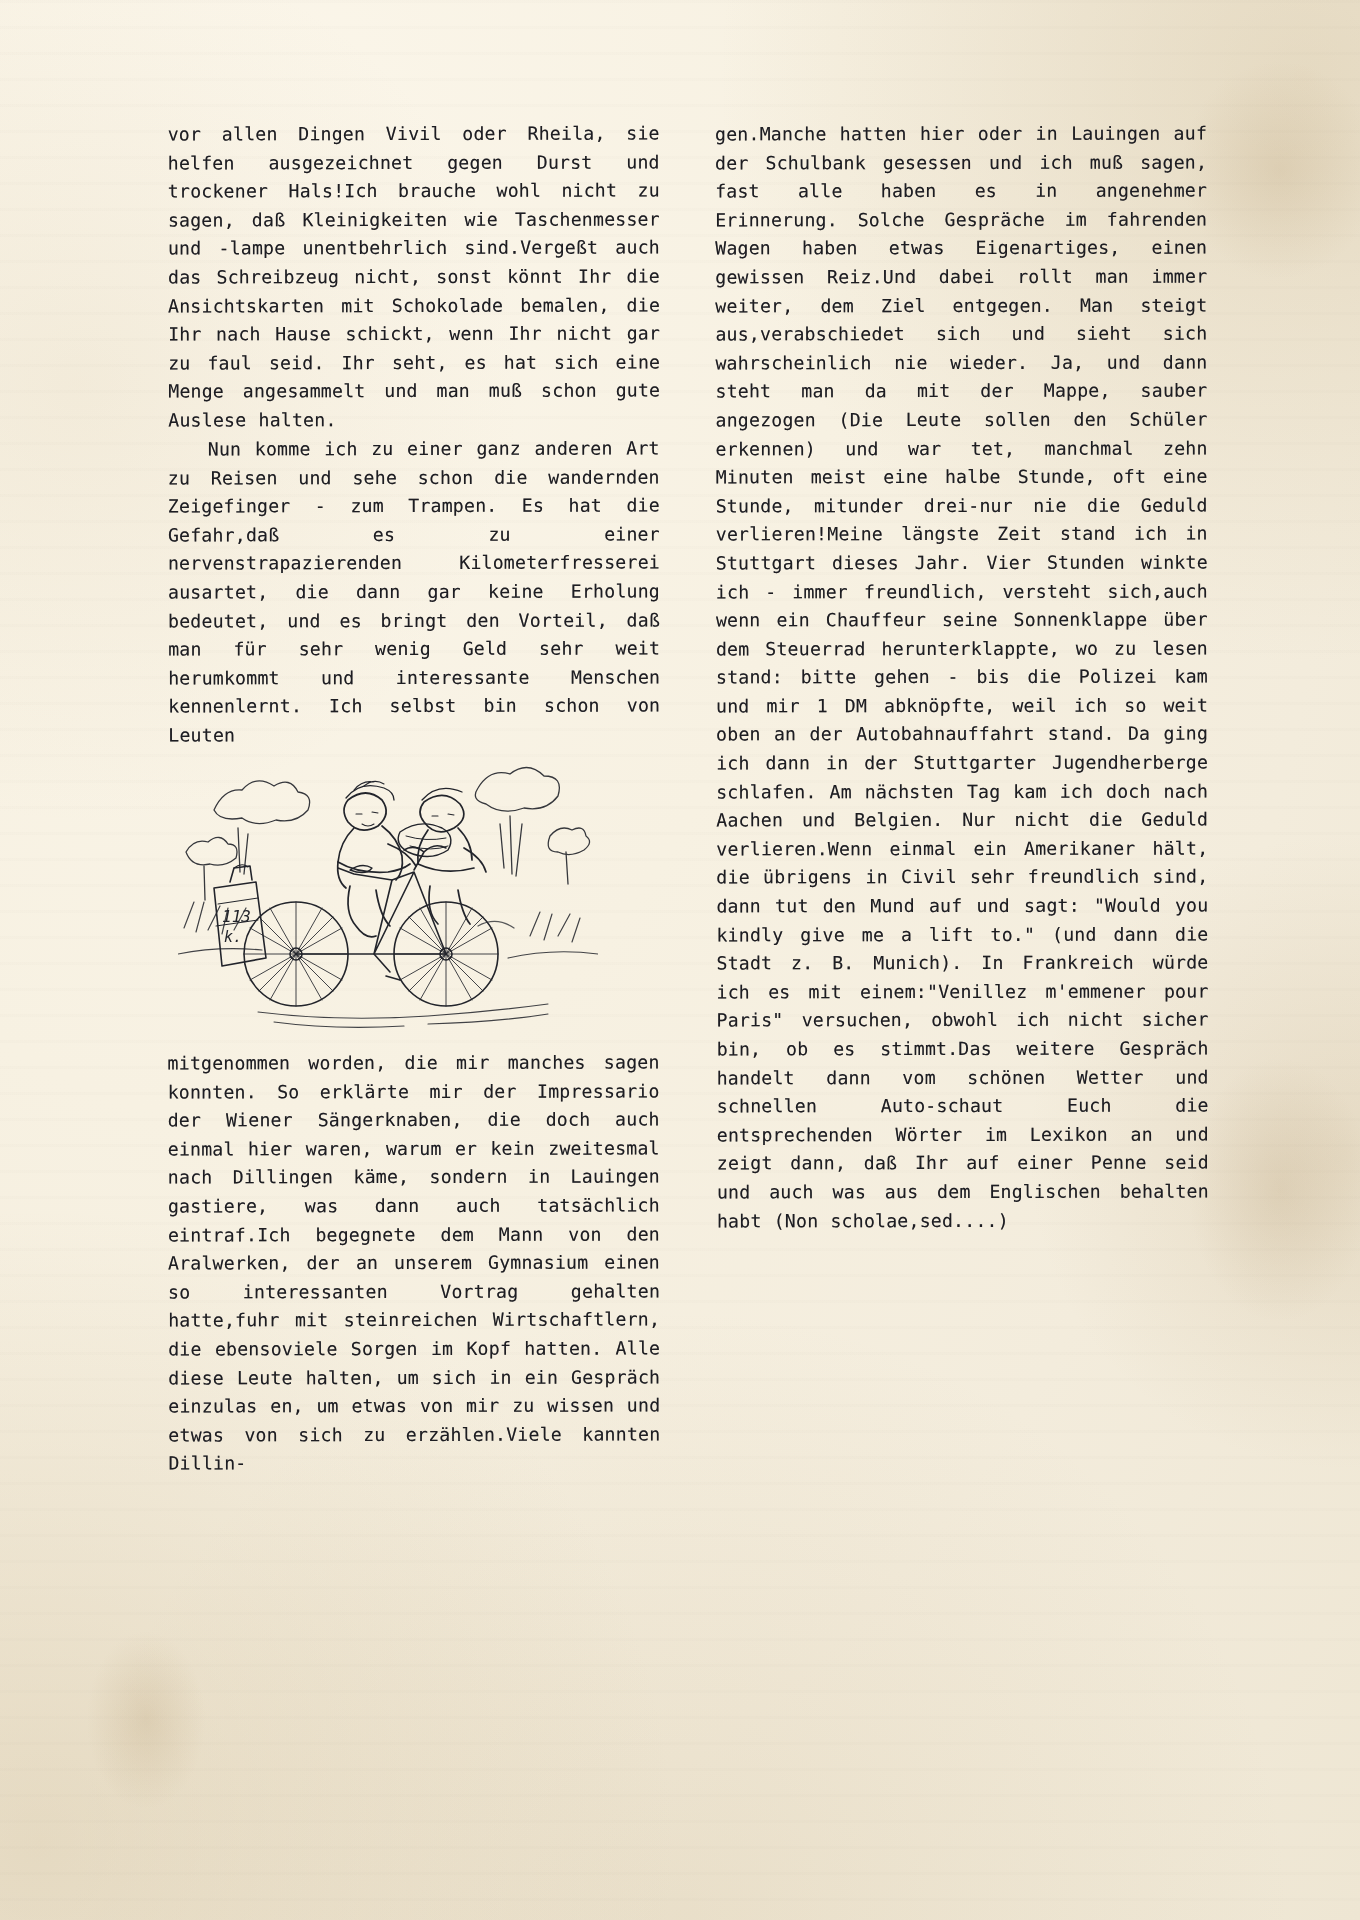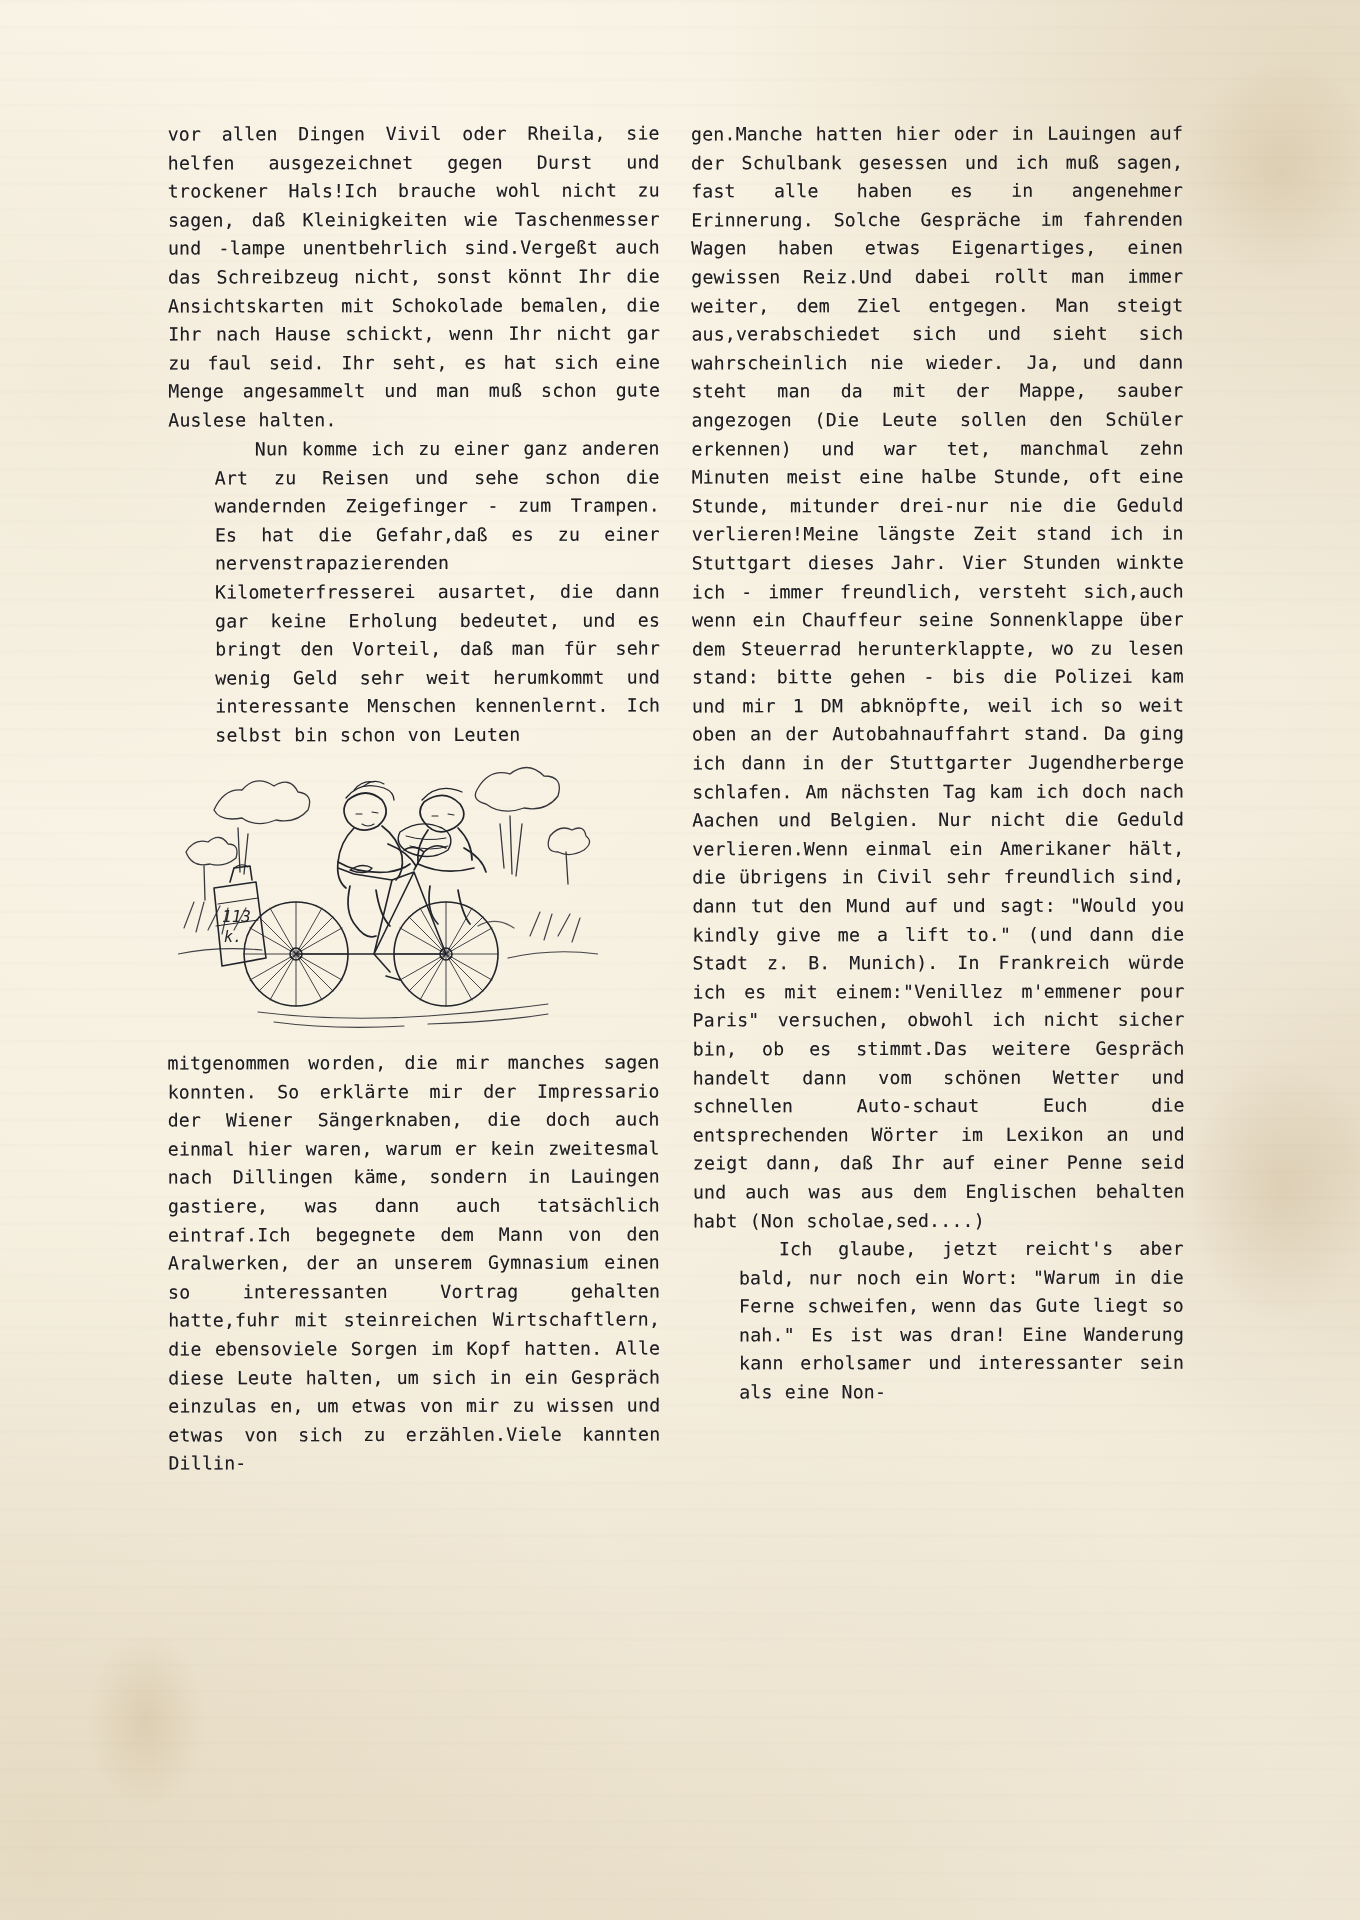--- a/index.html
+++ b/index.html
@@ -53,42 +53,42 @@
     pointer-events: none;
   }
 
   
   .columns {
     position: absolute;
     top: 120px;
     left: 168px;
     width: 1040px;
     display: flex;
-    gap: 32px;
+    gap: 56px;
   }
   .col {
     width: 492px;
     position: relative;
     z-index: 3;
   }
 
   p.para {
     margin: 0;
     color: #1d1d22;
     font-family: "DejaVu Sans Mono", monospace;
     font-size: 18.2px;
     line-height: 28.6px;
     text-align: justify;
     text-align-last: left;
     letter-spacing: 0.2px;
     word-spacing: 1px;
     text-shadow: 0 0 0.6px rgba(40,40,50,0.45);
   }
   p.para.indent { text-indent: 2.2em; }
-  p.para + p.para { margin-top: 0px; margin-left: 47px; }
+  p.para + p.para { margin-top: 0px; }
 
   
   .col.left p.para { transform: rotate(-0.12deg); }
   .col.right p.para { transform: rotate(-0.10deg); }
 
   
   #illustration {
     position: absolute;
     left: 178px;
     top: 740px;
@@ -125,21 +125,20 @@
       <p class="para">vor allen Dingen Vivil oder Rheila, sie helfen ausgezeichnet gegen Durst und trockener Hals!Ich brauche wohl nicht zu sagen, daß Kleinigkeiten wie Taschenmesser und -lampe unentbehrlich sind.Vergeßt auch das Schreibzeug nicht, sonst könnt Ihr die Ansichtskarten mit Schokolade bemalen, die Ihr nach Hause schickt, wenn Ihr nicht gar zu faul seid. Ihr seht, es hat sich eine Menge angesammelt und man muß schon gute Auslese halten.</p>
       <p class="para indent">Nun komme ich zu einer ganz anderen Art zu Reisen und sehe schon die wandernden Zeigefinger - zum Trampen. Es hat die Gefahr,daß es zu einer nervenstrapazierenden Kilometerfresserei ausartet, die dann gar keine Erholung bedeutet, und es bringt den Vorteil, daß man für sehr wenig Geld sehr weit herumkommt und interessante Menschen kennenlernt. Ich selbst bin schon von Leuten</p>
 
       <div class="gapbox"></div>
 
       <p class="para">mitgenommen worden, die mir manches sagen konnten. So erklärte mir der Impressario der Wiener Sängerknaben, die doch auch einmal hier waren, warum er kein zweitesmal nach Dillingen käme, sondern in Lauingen gastiere, was dann auch tatsächlich eintraf.Ich begegnete dem Mann von den Aralwerken, der an unserem Gymnasium einen so interessanten Vortrag gehalten hatte,fuhr mit steinreichen Wirtschaftlern, die ebensoviele Sorgen im Kopf hatten. Alle diese Leute halten, um sich in ein Gespräch einzulas en, um etwas von mir zu wissen und etwas von sich zu erzählen.Viele kannten Dillin-</p>
     </div>
 
     <div class="col right">
       <p class="para">gen.Manche hatten hier oder in Lauingen auf der Schulbank gesessen und ich muß sagen, fast alle haben es in angenehmer Erinnerung. Solche Gespräche im fahrenden Wagen haben etwas Eigenartiges, einen gewissen Reiz.Und dabei rollt man immer weiter, dem Ziel entgegen. Man steigt aus,verabschiedet sich und sieht sich wahrscheinlich nie wieder. Ja, und dann steht man da mit der Mappe, sauber angezogen (Die Leute sollen den Schüler erkennen) und war tet, manchmal zehn Minuten meist eine halbe Stunde, oft eine Stunde, mitunder drei-nur nie die Geduld verlieren!Meine längste Zeit stand ich in Stuttgart dieses Jahr. Vier Stunden winkte ich - immer freundlich, versteht sich,auch wenn ein Chauffeur seine Sonnenklappe über dem Steuerrad herunterklappte, wo zu lesen stand: bitte gehen - bis die Polizei kam und mir 1 DM abknöpfte, weil ich so weit oben an der Autobahnauffahrt stand. Da ging ich dann in der Stuttgarter Jugendherberge schlafen. Am nächsten Tag kam ich doch nach Aachen und Belgien. Nur nicht die Geduld verlieren.Wenn einmal ein Amerikaner hält, die übrigens in Civil sehr freundlich sind, dann tut den Mund auf und sagt: "Would you kindly give me a lift to." (und dann die Stadt z. B. Munich). In Frankreich würde ich es mit einem:"Venillez m'emmener pour Paris" versuchen, obwohl ich nicht sicher bin, ob es stimmt.Das weitere Gespräch handelt dann vom schönen Wetter und schnellen Auto-schaut Euch die entsprechenden Wörter im Lexikon an und zeigt dann, daß Ihr auf einer Penne seid und auch was aus dem Englischen behalten habt (Non scholae,sed....)</p>
-      <p class="para indent">Ich glaube, jetzt reicht's aber bald, nur noch ein Wort: "Warum in die Ferne schweifen, wenn das Gute liegt so nah." Es ist was dran! Eine Wanderung kann erholsamer und interessanter sein als eine Non-</p>
     </div>
 
   </div>
 
   <div id="illustration">
     <svg width="420" height="300" viewBox="0 0 420 300" xmlns="http://www.w3.org/2000/svg">
       <g fill="none" stroke="#22242b" stroke-width="1.6" stroke-linecap="round" stroke-linejoin="round">
 
         <g stroke-width="1.3" opacity="0.9">
           <path d="M36 70 q10 -22 28 -20 q14 -16 32 -4 q16 -10 24 6 q16 2 10 18 q-12 14 -32 10 q-20 8 -34 -2 q-22 4 -28 -8 z"></path>

